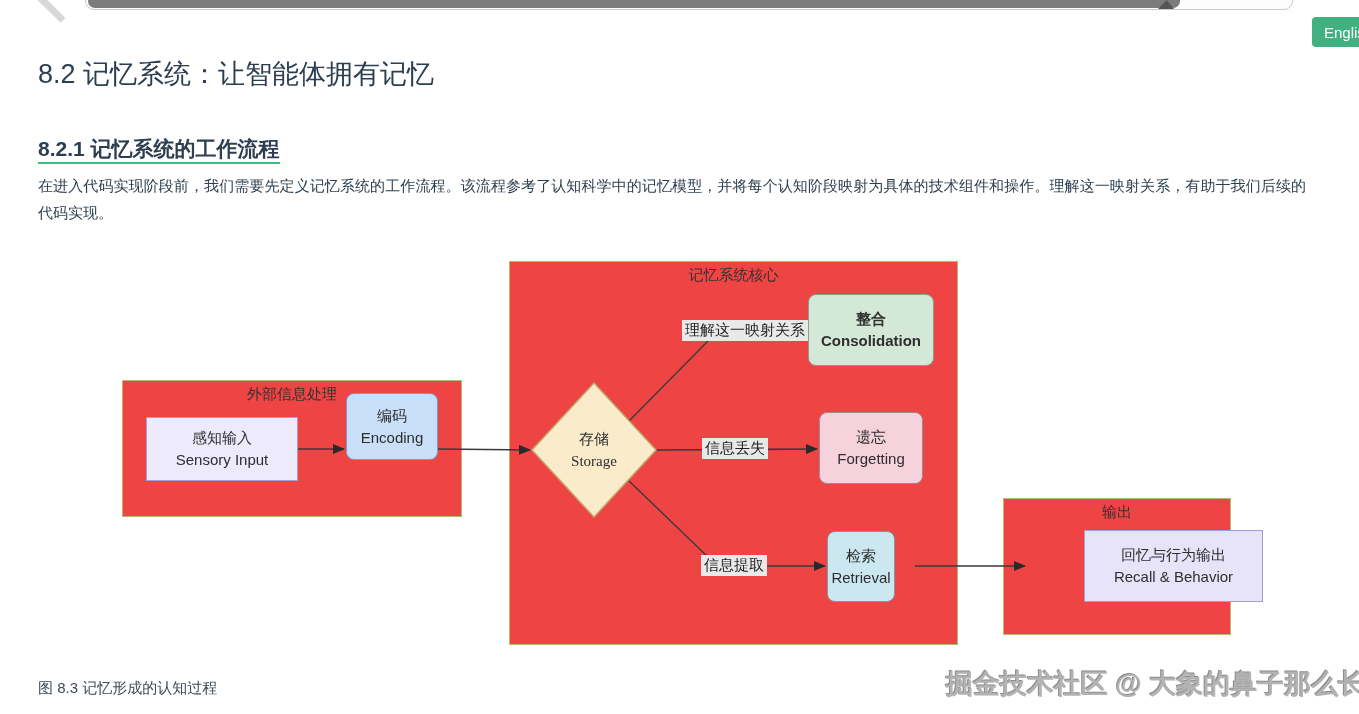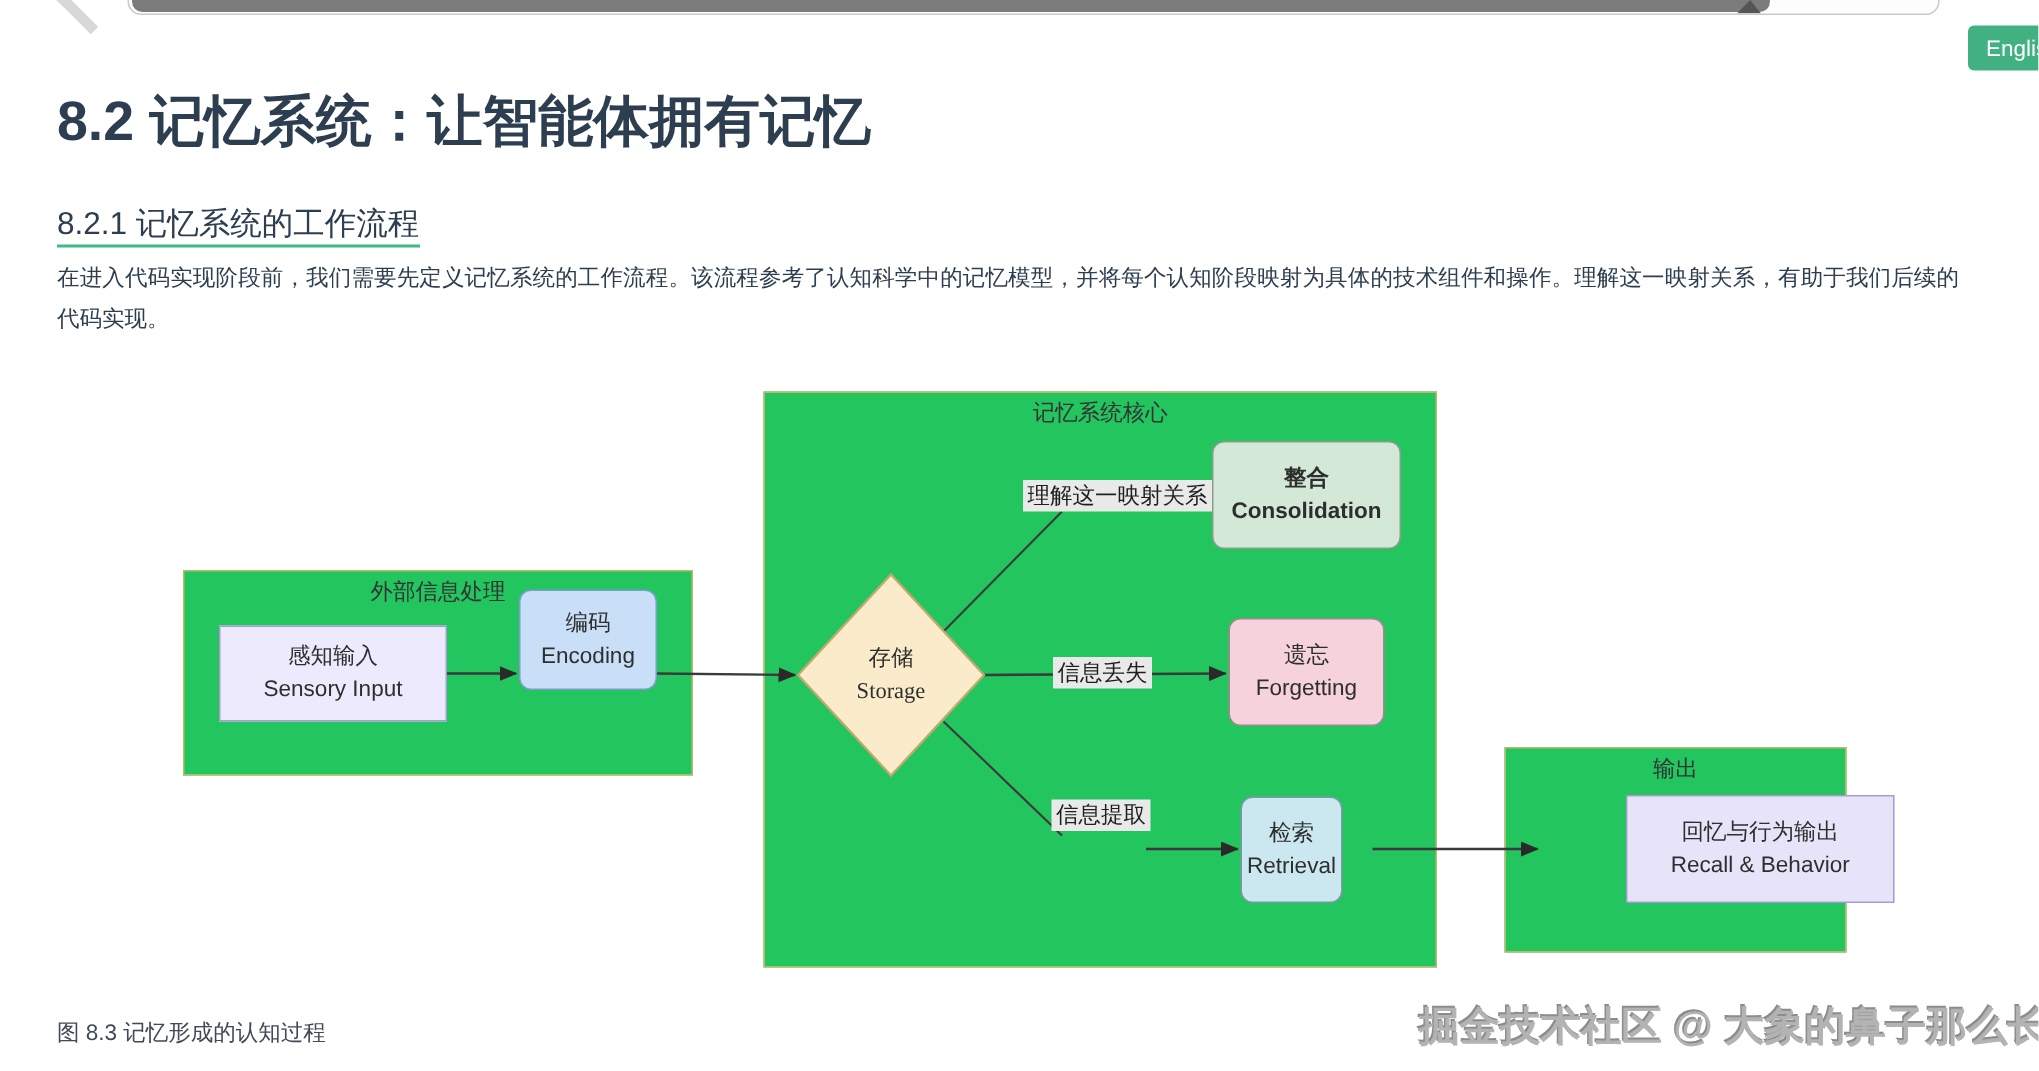--- a/index.html
+++ b/index.html
@@ -15,29 +15,29 @@
     border-left:7px solid #d8d8d8;border-bottom:7px solid #d8d8d8;transform:rotate(45deg);}
   .cursor{position:absolute;left:1158px;top:0;width:16px;height:9px;background:#555;
     clip-path:polygon(0 100%,100% 100%,55% 0);}
 
   
   .lang-btn{position:absolute;left:1312px;top:17px;width:78px;height:30px;
     background:#42b182;color:#fff;border:none;border-radius:4px;font-size:15px;
     text-align:left;padding:0 0 0 12px;font-family:inherit;cursor:pointer;}
 
   
-  .h2{position:absolute;left:38px;top:56px;font-size:37px;font-weight:bold;color:#2c3e50;}
-  .h3{position:absolute;left:38px;top:135px;font-size:21px;font-weight:normal;color:#2c3e50;}
+  .h2{position:absolute;left:38px;top:56px;font-size:27px;font-weight:normal;color:#2c3e50;}
+  .h3{position:absolute;left:38px;top:135px;font-size:21px;font-weight:bold;color:#2c3e50;}
   .h3 .link{border-bottom:2px solid #42b983;padding-bottom:2px;cursor:pointer;}
   .para{position:absolute;left:38px;top:172px;width:1268px;font-size:15px;line-height:27px;
     color:#2c3e50;text-align:justify;}
 
   
   .figure{position:absolute;left:0;top:0;width:1359px;height:714px;pointer-events:none;}
-  .grp{position:absolute;background:#22c55e;border:1px solid #b9b96a;box-sizing:border-box;z-index:1;}
+  .grp{position:absolute;background:#ef4444;border:1px solid #b9b96a;box-sizing:border-box;z-index:1;}
   .grp-title{position:absolute;top:4px;left:0;width:100%;text-align:center;font-size:15px;color:#333;}
   .grp-external{left:122px;top:380px;width:340px;height:137px;}
   .grp-core{left:509px;top:261px;width:449px;height:384px;}
   .grp-output{left:1003px;top:498px;width:228px;height:137px;}
 
   .diagram-svg{position:absolute;left:0;top:0;z-index:2;}
 
   .node{position:absolute;display:flex;flex-direction:column;justify-content:center;align-items:center;
     font-size:15px;color:#2e2e2e;line-height:22px;box-sizing:border-box;text-align:center;z-index:3;}
   .node-sensory{left:146px;top:417px;width:152px;height:64px;background:#eceafc;border:1px solid #a79bd6;}
@@ -45,21 +45,21 @@
   .node-consolidation{left:808px;top:294px;width:126px;height:72px;background:#d3e8d6;border:1px solid #8d9b8d;border-radius:8px;font-weight:bold;}
   .node-forgetting{left:819px;top:412px;width:104px;height:72px;background:#f5d2dc;border:1px solid #a08a91;border-radius:8px;}
   .node-retrieval{left:827px;top:531px;width:68px;height:71px;background:#cbe7f0;border:1px solid #7e98a6;border-radius:8px;}
   .node-recall{left:1084px;top:530px;width:179px;height:72px;background:#e7e4f9;border:1px solid #a79bd6;}
   .node-storage-text{left:534px;top:427px;width:120px;height:46px;background:transparent;border:none;font-family:Liberation Serif, serif;}
 
   .edge-label{position:absolute;background:#e9e9e9;color:#1f1f1f;font-size:15px;
     padding:1px 3px;z-index:3;white-space:nowrap;}
   .lbl-consolidate{left:682px;top:320px;}
   .lbl-loss{left:702px;top:438px;}
-  .lbl-extract{left:701px;top:533px;}
+  .lbl-extract{left:701px;top:555px;}
 
   .caption{position:absolute;left:38px;top:679px;width:1272px;
     font-size:15px;color:#3f4a56;}
   .watermark{position:absolute;left:946px;top:666px;font-size:27px;font-weight:bold;
     color:#b3b3b3;text-shadow:-1px -1px 0 #8c8c8c,2px 2px 0 #ffffff;white-space:nowrap;z-index:4;}
 </style>
 </head>
 <body>
 
 <div class="stage">

